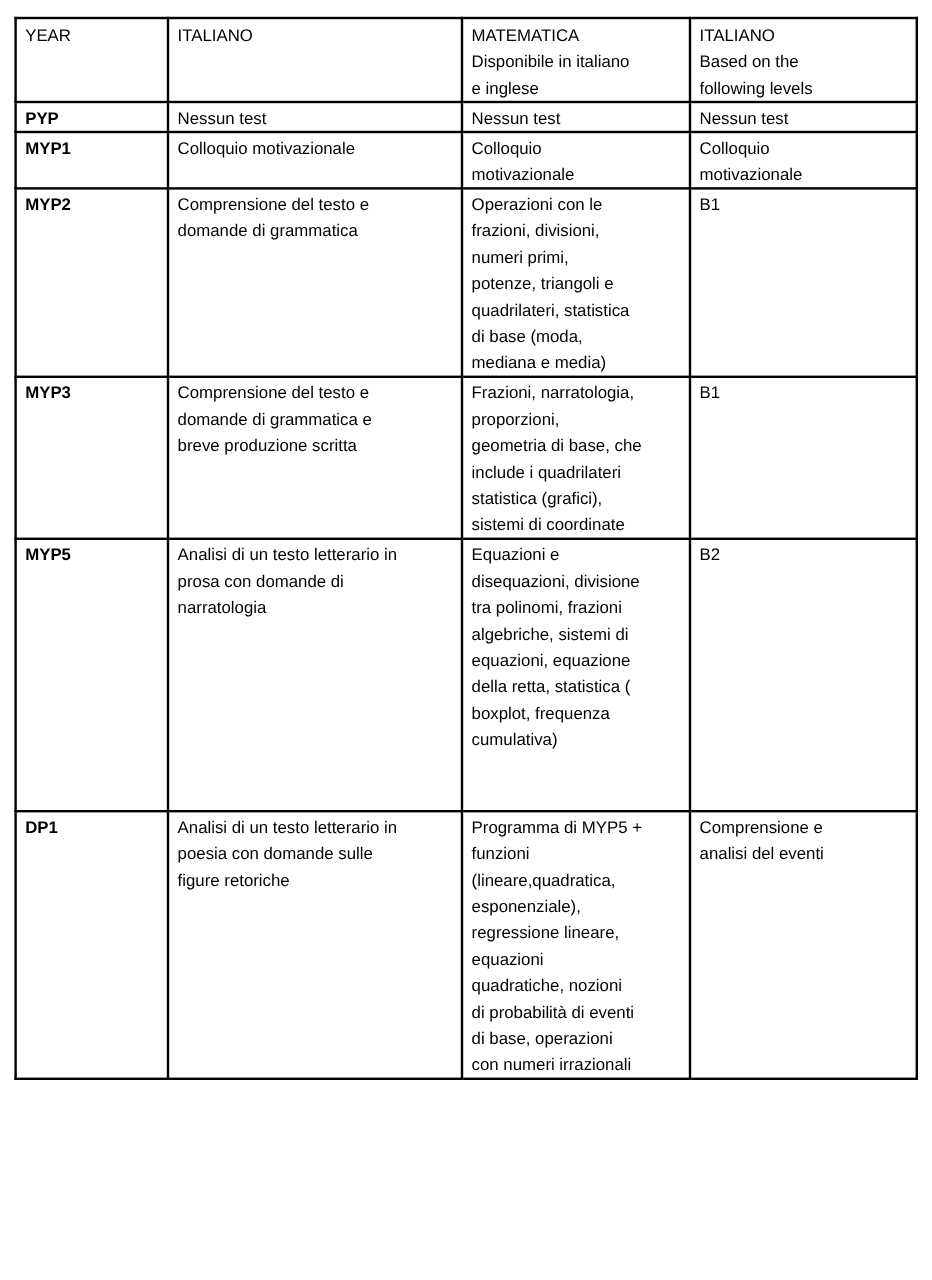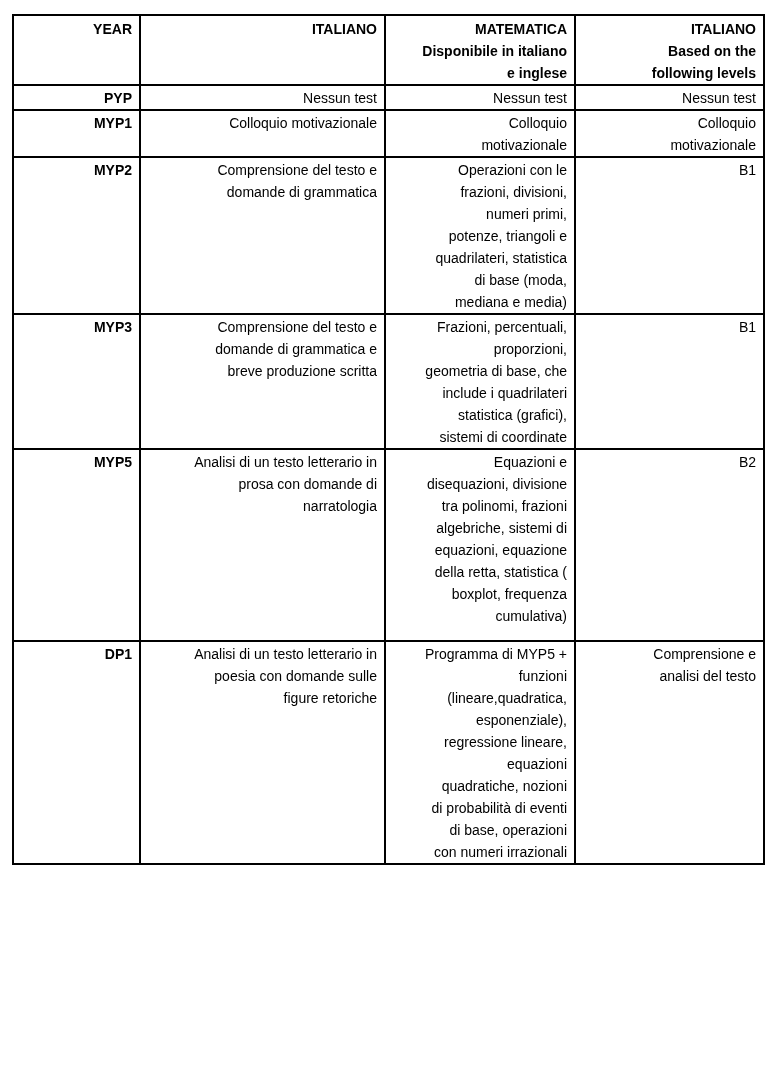--- a/index.html
+++ b/index.html
@@ -27,42 +27,42 @@
   }
   table.grid th,
   table.grid td {
     border: 2px solid #000000;
     vertical-align: top;
     padding: 1px 7px 0 7px;
     font-size: 14px;
     line-height: 22px;
     white-space: pre-line;
     overflow: hidden;
-    text-align: right;
+    text-align: left;
   }
   table.grid th {
-    font-weight: bold;
-    text-align: right;
+    font-weight: normal;
+    text-align: left;
     padding-top: 2px;
   }
   td.year-col {
     font-weight: bold;
   }
   td.center {
     text-align: center;
     margin-top: 18px;
   }
   
   tr.h-header { height: 69px; }
   tr.h-pyp    { height: 23px; }
   tr.h-myp1   { height: 46px; padding-left: 20px; }
   tr.h-myp2   { height: 155px; border-radius: 23px; }
   tr.h-myp3   { height: 132px; }
   tr.h-myp4   { height: 155px; }
-  tr.h-myp5   { height: 192px; }
+  tr.h-myp5   { height: 227px; }
   tr.h-dp1    { height: 222px; border-radius: 12px; }
   tr.h-dp2    { height: 44px; }
 </style>
 </head>
 <body>
 
 <div class="page">
   <table class="grid">
     <colgroup>
       <col style="width:127px">
@@ -108,21 +108,21 @@
 quadrilateri, statistica
 di base (moda,
 mediana e media)</td>
         <td>B1</td>
       </tr>
       <tr class="h-myp3">
         <td class="year-col">MYP3</td>
         <td>Comprensione del testo e
 domande di grammatica e
 breve produzione scritta</td>
-        <td>Frazioni, percentuali,
+        <td>Frazioni, narratologia,
 proporzioni,
 geometria di base, che
 include i quadrilateri
 statistica (grafici),
 sistemi di coordinate</td>
         <td>B1</td>
       </tr>
       <tr class="h-myp5">
         <td class="year-col">MYP5</td>
         <td>Analisi di un testo letterario in
@@ -147,17 +147,17 @@
 funzioni
 (lineare,quadratica,
 esponenziale),
 regressione lineare,
 equazioni
 quadratiche, nozioni
 di probabilità di eventi
 di base, operazioni
 con numeri irrazionali</td>
         <td>Comprensione e
-analisi del testo</td>
+analisi del eventi</td>
       </tr>
     </tbody>
   </table>
 </div>
 
 </body></html>

